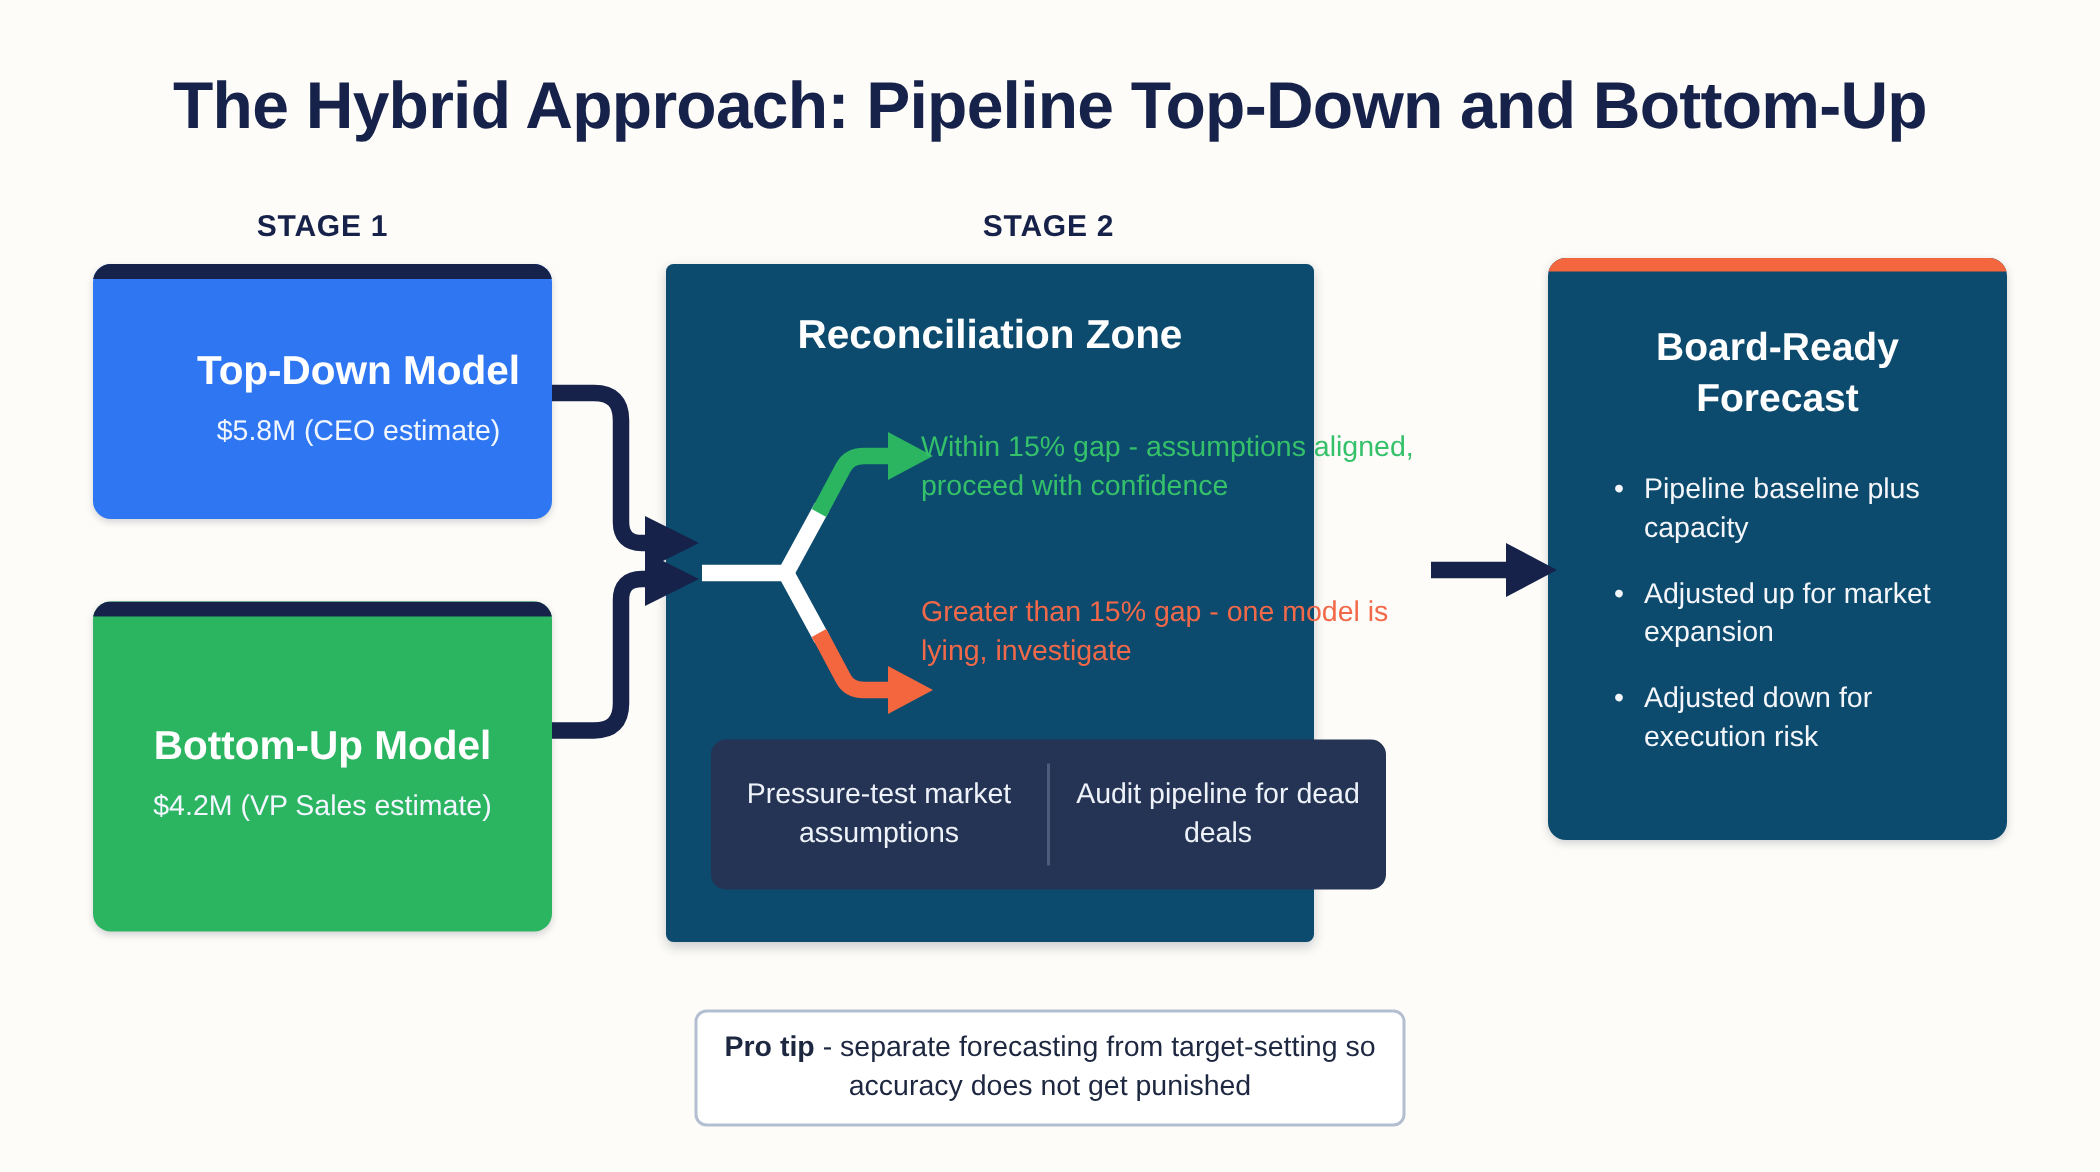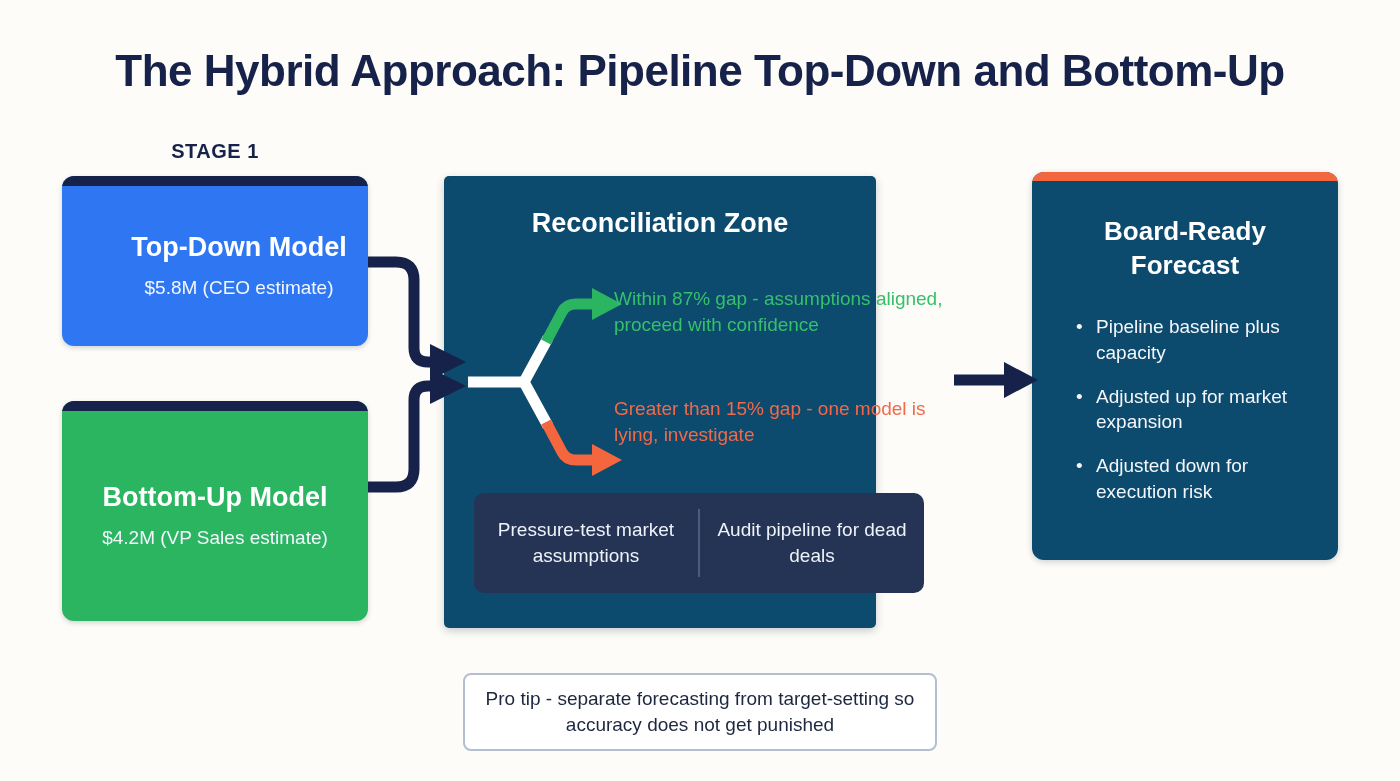--- a/index.html
+++ b/index.html
@@ -141,37 +141,38 @@
     background: #ffffff;
     border: 2px solid #b3bfd1;
     border-radius: 8px;
     display: flex; align-items: center; justify-content: center;
     text-align: center;
     padding: 0 16px;
   }
   #pro-tip-text {
     font-size: 19px; line-height: 1.35; color: #1d2740;
   }
-  #pro-tip-text b { font-weight: 400; }
+  #pro-tip-text b { font-weight: 700; }
 
   
   #connectors {
     position: absolute; left: 0; top: 0;
     width: 1400px; height: 781px;
     pointer-events: none;
   }
 </style>
 </head>
 <body>
 
 <div class="page">
 
   <div class="title">The Hybrid Approach: Pipeline Top-Down and Bottom-Up</div>
 
   <div class="stage-label" id="stage-label-1">STAGE 1</div>
+  <div class="stage-label" id="stage-label-2">STAGE 2</div>
 
   <div class="src-card" id="card-top-down">
     <div class="topbar"></div>
     <div class="src-title">Top-Down Model</div>
     <div class="src-sub">$5.8M (CEO estimate)</div>
   </div>
 
   <div class="src-card" id="card-bottom-up">
     <div class="topbar"></div>
     <div class="src-title">Bottom-Up Model</div>
@@ -189,21 +190,21 @@
 
       <path d="M62 110 L86 154" stroke="#ffffff" stroke-width="11" stroke-linecap="butt" fill="none"></path>
 
       <path d="M84 70 L100 40 Q104 32 114 32 L136 32" stroke="#2bb561" stroke-width="11" fill="none" stroke-linecap="butt" stroke-linejoin="round"></path>
       <polygon points="130,16 160,32 130,48" fill="#2bb561"></polygon>
 
       <path d="M84 150 L100 180 Q104 188 114 188 L136 188" stroke="#f4673e" stroke-width="11" fill="none" stroke-linecap="butt" stroke-linejoin="round"></path>
       <polygon points="130,172 160,188 130,204" fill="#f4673e"></polygon>
     </svg>
 
-    <div class="branch-text" id="branch-text-good">Within 87% gap - assumptions aligned, proceed with confidence</div>
+    <div class="branch-text" id="branch-text-good">Within 15% gap - assumptions aligned, proceed with confidence</div>
     <div class="branch-text" id="branch-text-bad">Greater than 15% gap - one model is lying, investigate</div>
 
     <div id="recon-actions">
       <div class="action-cell">Pressure-test market assumptions</div>
       <div id="action-divider"></div>
       <div class="action-cell">Audit pipeline for dead deals</div>
     </div>
   </div>
 
   <div id="board-card">

